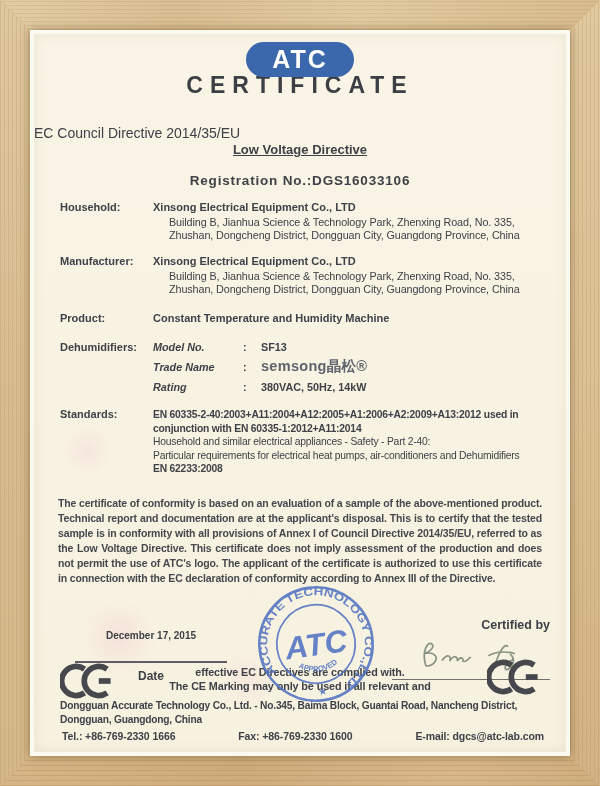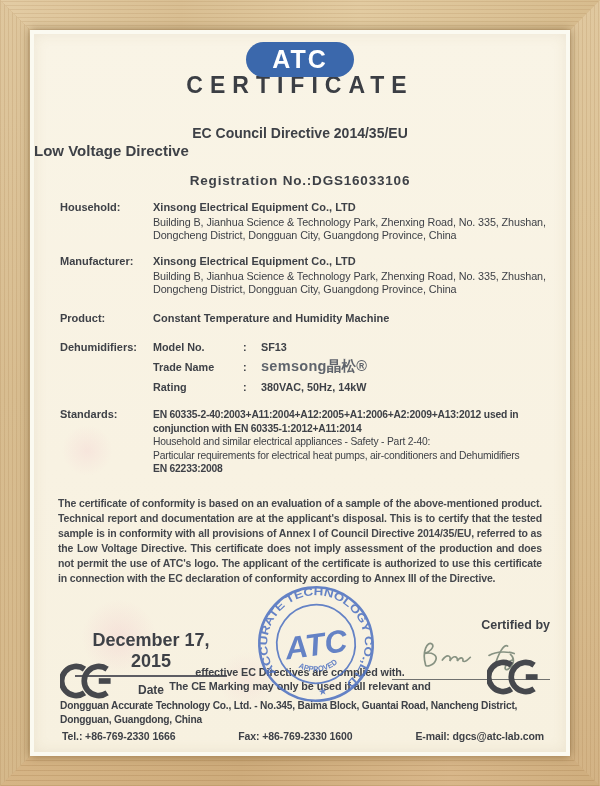--- a/index.html
+++ b/index.html
@@ -40,43 +40,43 @@
       linear-gradient(180deg,#f9f4e6 0%,#f8f2e2 60%,#f7f1e0 100%);
     box-shadow:0 0 9px rgba(90,60,20,.5), inset 0 0 14px rgba(160,130,80,.12);}
   .paper > *{position:absolute;}
   
   .pill{top:8px;left:50%;margin-left:-54px;width:108px;height:35px;border-radius:18px;
     background:#3b68ac;color:#fff;font-weight:bold;font-size:25px;letter-spacing:2px;
     display:flex;align-items:center;justify-content:center;z-index:2;}
   .cert-title{top:38px;left:0;right:0;text-align:center;font-size:23px;font-weight:bold;
     letter-spacing:7px;color:#3b3e44;z-index:1;}
   .subtitle{top:72px;left:0;right:0;text-align:center;font-size:13px;font-weight:bold;}
-  .directive1{top:91px;left:0;right:0;text-align:center;font-size:14px;font-weight:bold;}
-  .directive2{top:108px;left:0;right:0;text-align:left;font-size:15px;font-weight:bold;}
+  .directive1{top:91px;left:0;right:0;text-align:left;font-size:14px;font-weight:normal;}
+  .directive2{top:108px;left:0;right:0;text-align:center;font-size:13px;font-weight:bold;text-decoration:underline;}
   .registration{top:139px;left:0;right:0;text-align:center;font-size:13.5px;font-weight:bold;letter-spacing:.8px;}
   
   .body-rows{top:167px;left:26px;right:6px;font-size:10.8px;line-height:13px;}
   .row{display:flex;align-items:flex-start;}
   .lbl{flex:0 0 93px;font-weight:bold;font-size:11px;}
   .val{flex:1;}
   .name{font-weight:bold;font-size:11px;margin-bottom:2px;}
-  .addr{letter-spacing:-.1px;}
+  .addr{letter-spacing:-.1px;margin-left:16px;}
   .mt{margin-top:13px;}
   .idrow{display:flex;margin-bottom:7px;font-weight:bold;}
-  .idl{flex:0 0 90px;}
+  .idl{flex:0 0 90px;font-style:italic;}
   .idc{flex:0 0 18px;}
   .brand{font-size:14.5px;color:#5f646c;letter-spacing:.3px;line-height:15px;margin-top:-2px;}
   .std-lines{letter-spacing:-.2px;font-size:10.3px;line-height:13.5px;}
   .std-lines .b{font-weight:bold;}
   
   .statement{top:462px;left:24px;right:24px;text-align:justify;font-weight:bold;
     font-size:10.5px;line-height:15px;letter-spacing:-.15px;color:#45484d;}
   
   .date-block{left:41px;top:596px;width:152px;text-align:center;}
-  .date-value{font-size:18px;font-weight:bold;padding-bottom:3px;border-bottom:2px solid #5d5d63;}
+  .date-value{font-size:10px;font-weight:bold;padding-bottom:20px;border-bottom:2px solid #5d5d63;}
   .date-label{margin-top:6px;font-size:12px;font-weight:bold;}
   .certified-block{right:16px;top:584px;width:158px;text-align:right;}
   .certified-label{font-size:12.5px;font-weight:bold;}
   .sig-wrap{border-bottom:1.5px solid #70716f;margin-top:1px;}
   .stamp-svg{left:221px;top:549px;width:122px;height:122px;z-index:5;opacity:.87;}
   
   .ce-left{left:26px;top:628px;width:56px;height:38px;}
   .ce-right{right:23px;top:624px;width:56px;height:38px;}
   .ce-note{top:632px;left:90px;right:90px;text-align:center;font-weight:bold;
     font-size:10.8px;line-height:13.5px;letter-spacing:-.1px;}

